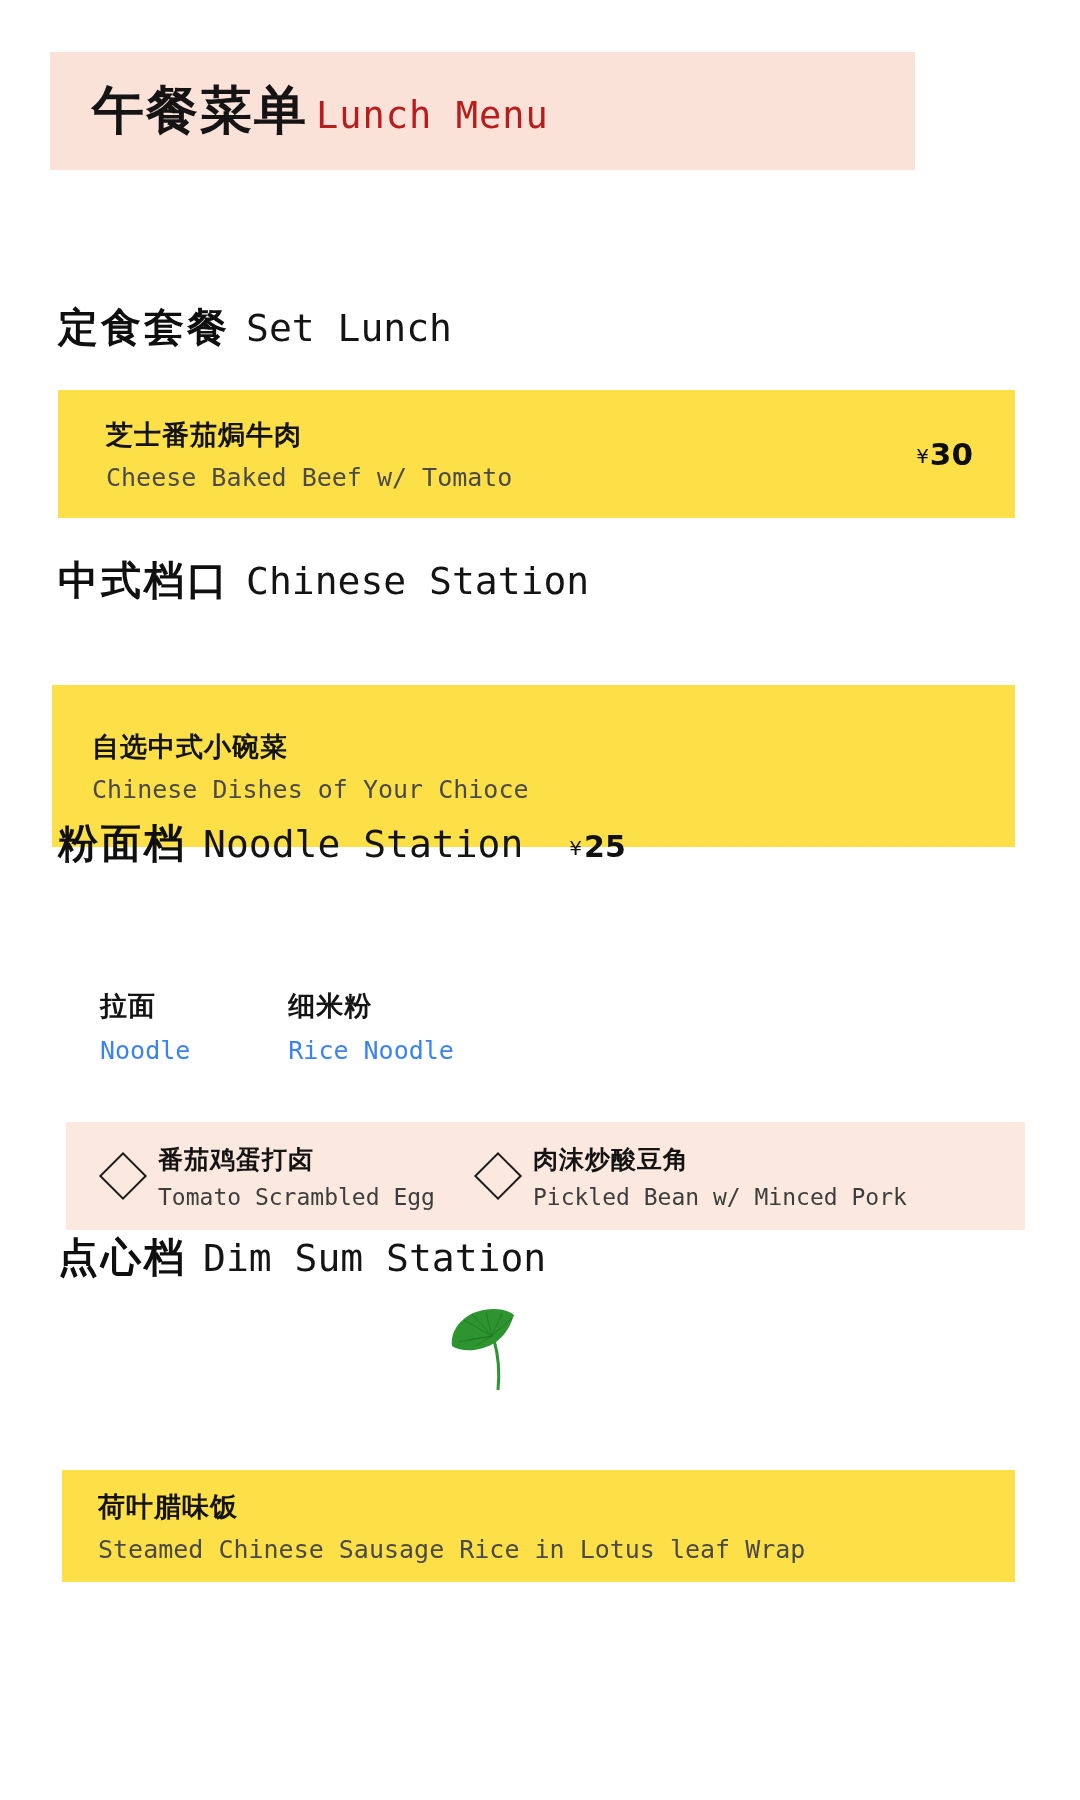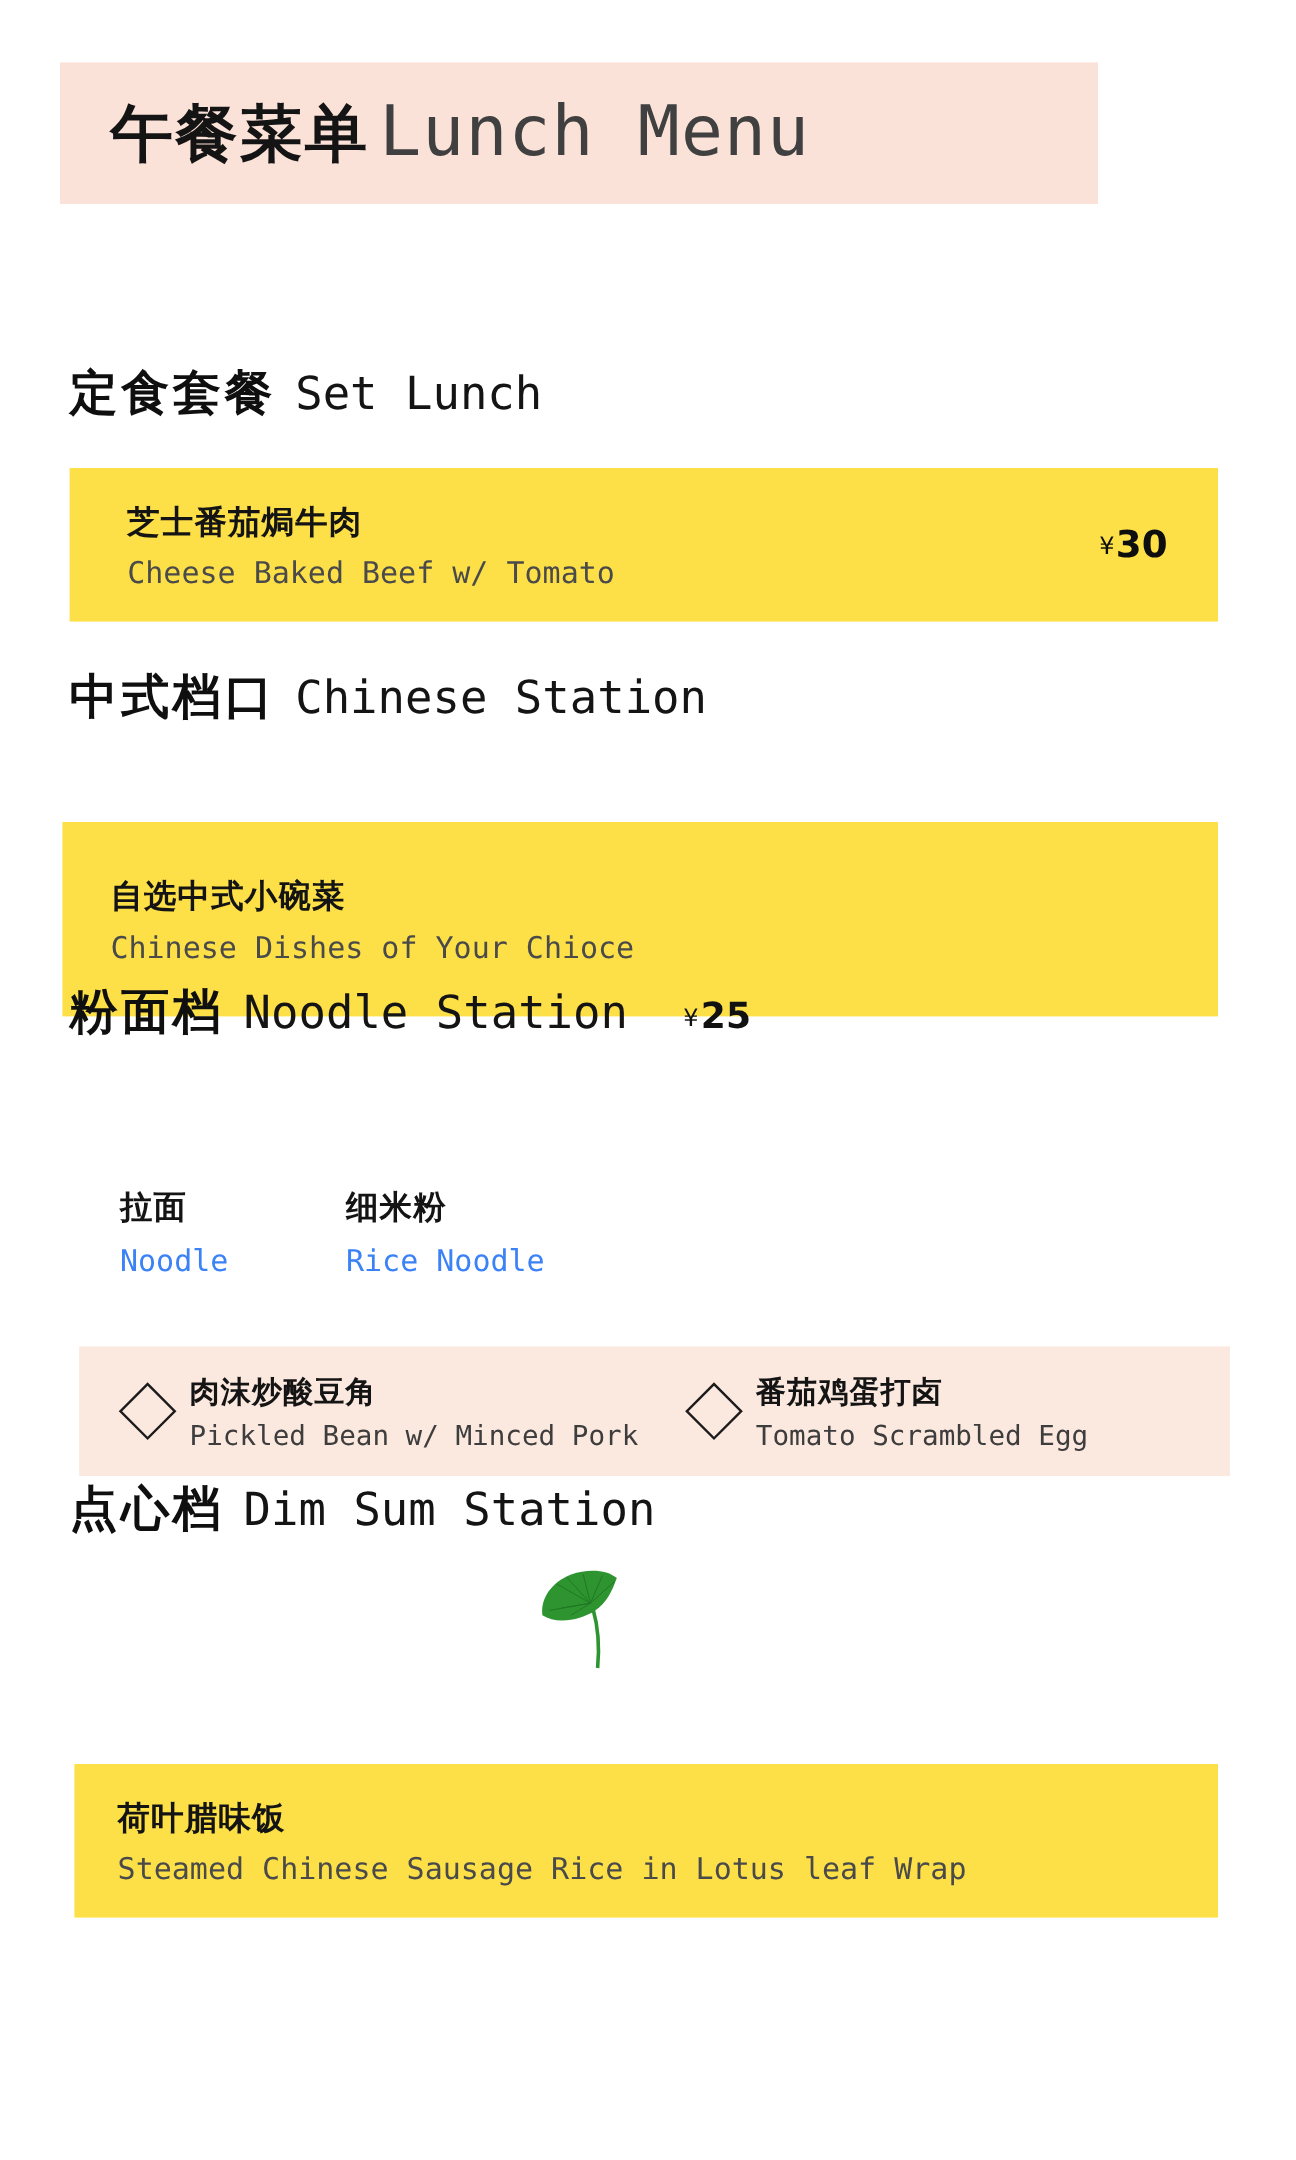--- a/index.html
+++ b/index.html
@@ -43,23 +43,23 @@
   }
   .header-title .cn {
     font-family: "DejaVu Serif", "Liberation Serif", serif;
     font-size: 52px;
     font-weight: 700;
     letter-spacing: 2px;
     color: #141414;
   }
   .header-title .en {
     font-family: "DejaVu Sans Mono", "Liberation Mono", monospace;
-    font-size: 58px;
+    font-size: 37px;
     font-weight: 400;
-    color: #404040;
+    color: #b91c1c;
     margin-left: 8px;
     letter-spacing: 1px;
   }
 
   
   .section-heading {
     position: absolute;
     display: flex;
     align-items: baseline;
     white-space: nowrap;
@@ -136,21 +136,21 @@
 
   #card-set-lunch {
     left: 58px; top: 390px; width: 957px; height: 128px;
     padding: 0 42px 0 48px;
   }
   #card-chinese {
     left: 52px; top: 685px; width: 963px; height: 162px;
     padding: 0 42px 0 40px;
   }
   #card-dimsum {
-    left: 62px; top: 1470px; width: 953px; height: 128px;
+    left: 62px; top: 1470px; width: 953px; height: 112px;
     padding: 0 42px 0 36px;
   }
 
   
   .noodle-choices {
     position: absolute;
     left: 100px;
     top: 988px;
     display: flex;
     gap: 98px;
@@ -275,29 +275,29 @@
     <div class="noodle-choice">
       <span class="cn">细米粉</span>
       <span class="en">Rice Noodle</span>
     </div>
   </div>
 
   <div id="card-toppings">
     <div class="topping-option">
       <span class="diamond-icon"></span>
       <span class="topping-text">
-        <span class="cn">肉沫炒酸豆角</span>
-        <span class="en">Pickled Bean w/ Minced Pork</span>
+        <span class="cn">番茄鸡蛋打卤</span>
+        <span class="en">Tomato Scrambled Egg</span>
       </span>
     </div>
     <div class="topping-option">
       <span class="diamond-icon"></span>
       <span class="topping-text">
-        <span class="cn">番茄鸡蛋打卤</span>
-        <span class="en">Tomato Scrambled Egg</span>
+        <span class="cn">肉沫炒酸豆角</span>
+        <span class="en">Pickled Bean w/ Minced Pork</span>
       </span>
     </div>
   </div>
 
   <div class="section-heading" id="heading-dimsum">
     <span class="cn">点心档</span>
     <span class="en">Dim Sum Station</span>
   </div>
 
   <svg id="lotus-leaf" viewBox="0 0 70 92">

